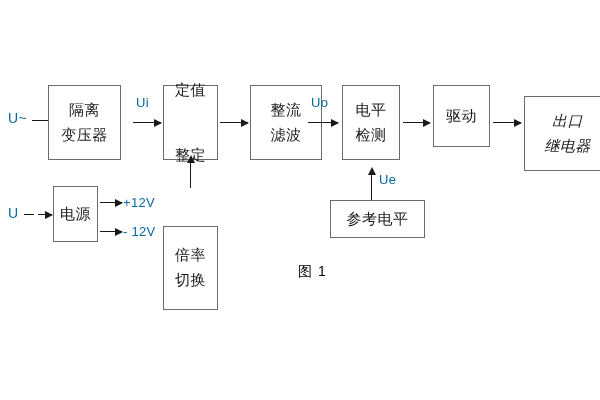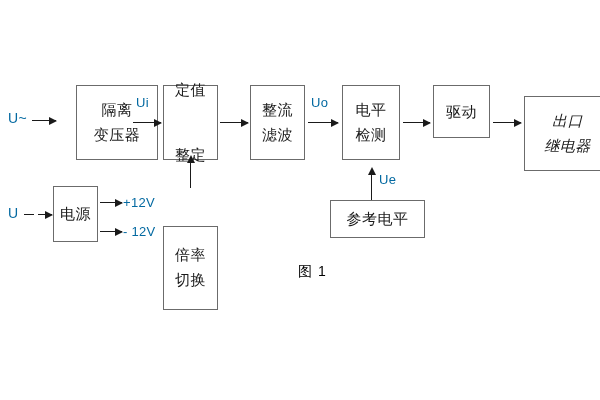--- a/index.html
+++ b/index.html
@@ -93,51 +93,51 @@
   }
 </style>
 </head>
 <body>
 
 <div id="canvas">
 
   <div class="label big" style="left:8px; top:110px;">U~</div>
   <div class="arrow-h" style="left:32px; top:120px; width:24px;"></div>
 
-  <div class="box" style="left:76px; top:85px; width:82px; height:75px;">
+  <div class="box" style="left:48px; top:85px; width:73px; height:75px;">
     <span class="line">隔离</span>
     <span class="line">变压器</span>
   </div>
 
   <div class="label" style="left:136px; top:95px;">Ui</div>
   <div class="arrow-h" style="left:133px; top:122px; width:28px;"></div>
 
   <div class="box" style="left:163px; top:85px; width:55px; height:75px;gap:40px;">
     <span class="line">定值</span>
     <span class="line">整定</span>
   </div>
 
   <div class="arrow-h" style="left:220px; top:122px; width:28px;"></div>
 
-  <div class="box" style="left:250px; top:85px; width:55px; height:75px;">
+  <div class="box" style="left:250px; top:85px; width:72px; height:75px;">
     <span class="line">整流</span>
     <span class="line">滤波</span>
   </div>
 
   <div class="label" style="left:311px; top:95px;">Uo</div>
   <div class="arrow-h" style="left:308px; top:122px; width:30px;"></div>
 
   <div class="box" style="left:342px; top:85px; width:58px; height:75px;">
     <span class="line">电平</span>
     <span class="line">检测</span>
   </div>
 
   <div class="arrow-h" style="left:403px; top:122px; width:27px;"></div>
 
-  <div class="box single" style="left:433px; top:85px; width:57px; height:53px;">
+  <div class="box single" style="left:433px; top:85px; width:57px; height:62px;">
     <span class="line">驱动</span>
   </div>
 
   <div class="arrow-h" style="left:493px; top:122px; width:28px;"></div>
 
   <div class="box" style="left:524px; top:96px; width:87px; height:75px;font-style:italic;">
     <span class="line">出口</span>
     <span class="line">继电器</span>
   </div>
 

